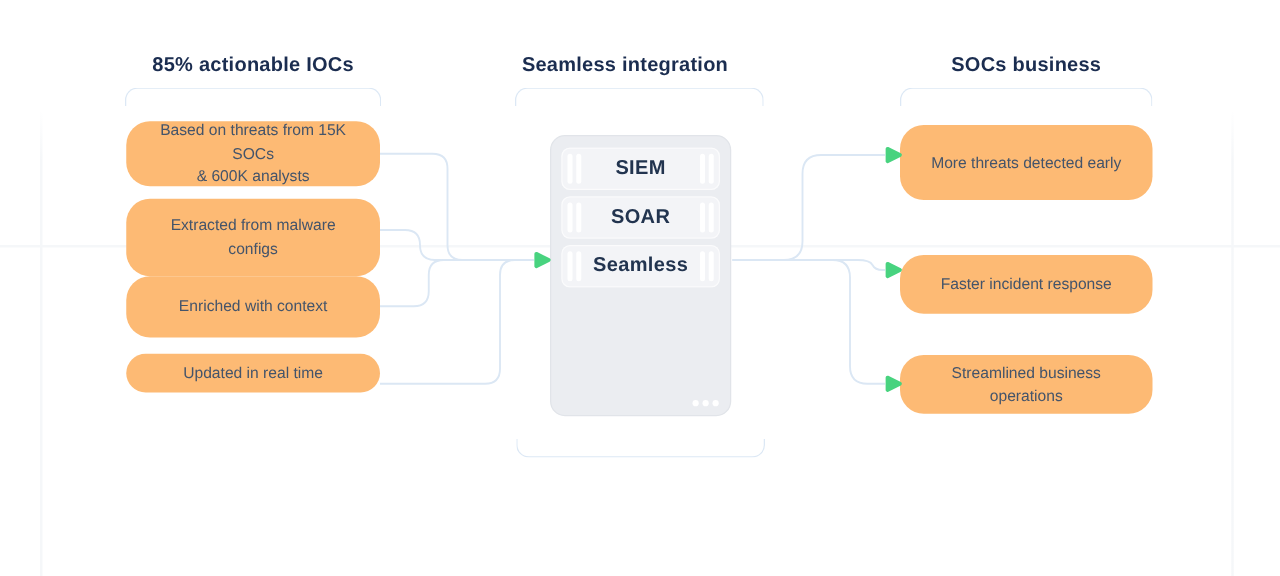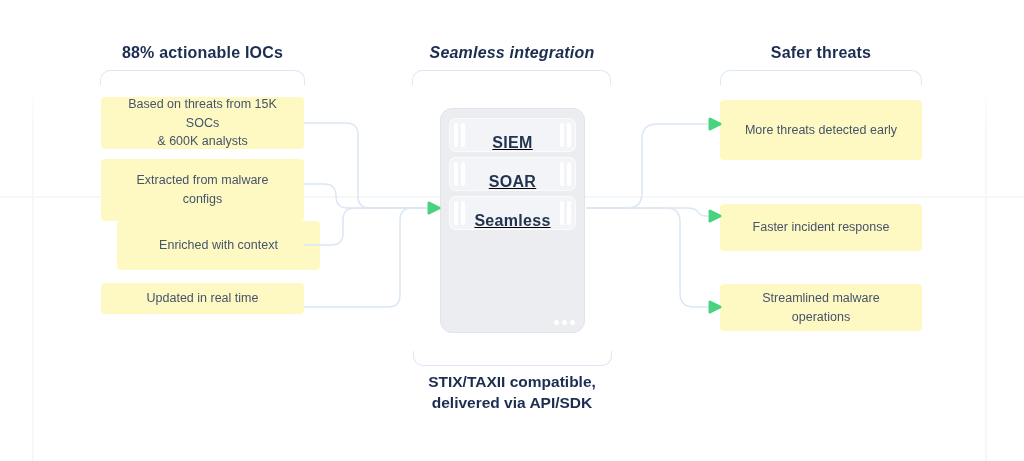--- a/index.html
+++ b/index.html
@@ -24,67 +24,67 @@
   .bg-v1 { left: 32px; }
   .bg-v2 { left: 985px; }
 
   
   .col-title {
     position: absolute; top: 44px; height: 20px;
     text-align: center; font-size: 16px; font-weight: 700;
     color: #1b2d50; letter-spacing: 0.2px; z-index: 2;
   }
   .t-left   { left: 100px; width: 205px; }
-  .t-middle { left: 412px; width: 200px; font-style: italic; }
+  .t-middle { left: 400px; width: 200px; }
   .t-right  { left: 720px; width: 202px; }
 
   
   .bracket {
     position: absolute; height: 15px; z-index: 2;
     border: 1.5px solid #dce8f5;
   }
   .bracket.top    { border-bottom: none; border-radius: 10px 10px 0 0; top: 70px; }
   .bracket.bottom { border-top: none; border-radius: 0 0 10px 10px; top: 351px; }
   .bk-left   { left: 100px; width: 205px; }
   .bk-middle { left: 412px; width: 199px; }
   .bk-right  { left: 720px; width: 202px; }
   .bk-bottom { left: 413px; width: 199px; }
 
   
   .info-box {
     position: absolute; z-index: 2;
-    background: #fef9c3; border-radius: 4px;
+    background: #fdba74; border-radius: 19px;
     display: flex; align-items: center; justify-content: center;
     text-align: center; color: #44546a;
     font-size: 12.5px; line-height: 1.5;
     white-space: pre-line; padding: 4px 10px;
   }
   .lb { left: 101px; width: 203px; }
   .lb1 { top: 97px;  height: 52px; }
   .lb2 { top: 159px; height: 62px; }
-  .lb3 { top: 221px; height: 49px; margin-left: 16px; }
+  .lb3 { top: 221px; height: 49px; }
   .lb4 { top: 283px; height: 31px; }
   .rb { left: 720px; width: 202px; }
   .rb1 { top: 100px; height: 60px; }
   .rb2 { top: 204px; height: 47px; text-align: right; }
   .rb3 { top: 284px; height: 47px; }
 
   
   .rack {
     position: absolute; left: 440px; top: 108px;
     width: 145px; height: 225px; z-index: 2;
     background: #ebedf1; border: 1px solid #e1e4e9;
     border-radius: 12px; padding: 9px 8px;
     display: flex; flex-direction: column; gap: 5px;
   }
   .rack-row {
     position: relative; height: 34px; flex: 0 0 34px;
     background: #f3f4f7; border-radius: 7px;
     box-shadow: inset 0 0 0 1px rgba(255,255,255,0.65);
-    display: flex; align-items: flex-end; justify-content: center; text-decoration: underline;
+    display: flex; align-items: center; justify-content: center;
   }
   .rack-label {
     color: #22344f; font-weight: 700; font-size: 16px; letter-spacing: 0.3px;
   }
   .vent {
     position: absolute; top: 5px; width: 4px; height: 24px;
     background: #ffffff; border-radius: 2px;
   }
   .v-l1 { left: 5px; }  .v-l2 { left: 12px; }
   .v-r1 { right: 12px; } .v-r2 { right: 5px; }
@@ -112,23 +112,23 @@
 </style>
 </head>
 <body>
 
 <div class="canvas">
 
   <div class="bg-h"></div>
   <div class="bg-v bg-v1"></div>
   <div class="bg-v bg-v2"></div>
 
-  <div class="col-title t-left">88% actionable IOCs</div>
+  <div class="col-title t-left">85% actionable IOCs</div>
   <div class="col-title t-middle">Seamless integration</div>
-  <div class="col-title t-right">Safer threats</div>
+  <div class="col-title t-right">SOCs business</div>
 
   <div class="bracket top bk-left"></div>
   <div class="bracket top bk-middle"></div>
   <div class="bracket top bk-right"></div>
   <div class="bracket bottom bk-bottom"></div>
 
   <div class="info-box lb lb1">Based on threats from 15K SOCs
 &amp; 600K analysts</div>
   <div class="info-box lb lb2">Extracted from malware
 configs</div>
@@ -157,26 +157,24 @@
       <span class="vent v-r1"></span>
       <span class="vent v-r2"></span>
     </div>
     <div class="rack-dots">
       <span></span>
         <span></span>
         <span></span>
     </div>
   </div>
 
-  <div class="caption">STIX/TAXII compatible,
-delivered via API/SDK</div>
 
   <div class="info-box rb rb1">More threats detected early</div>
   <div class="info-box rb rb2">Faster incident response</div>
-  <div class="info-box rb rb3">Streamlined malware
+  <div class="info-box rb rb3">Streamlined business
 operations</div>
 
   <svg class="connectors" width="1024" height="461" viewBox="0 0 1024 461">
 
     <path class="flow-line" d="M304 123 H346 Q358 123 358 135 V196 Q358 208 370 208 H427"></path>
     <path class="flow-line" d="M304 184 H324 Q336 184 336 196 Q336 208 348 208 H427"></path>
     <path class="flow-line" d="M304 245 H331 Q343 245 343 233 V220 Q343 208 355 208 H427"></path>
     <path class="flow-line" d="M304 307 H388 Q400 307 400 295 V220 Q400 208 412 208 H427"></path>
 
     <path class="flow-line" d="M586 208 H627 Q642 208 642 193 V139 Q642 124 657 124 H708"></path>

